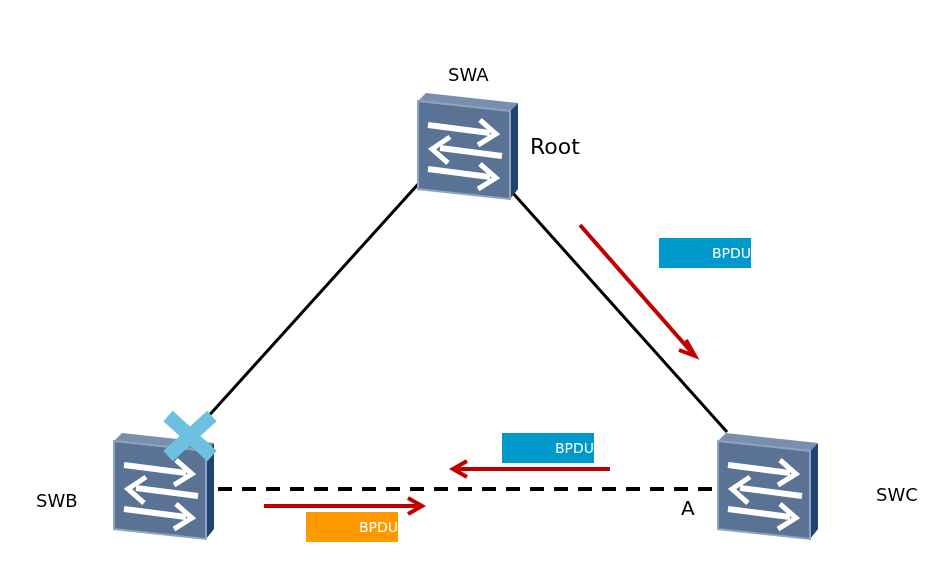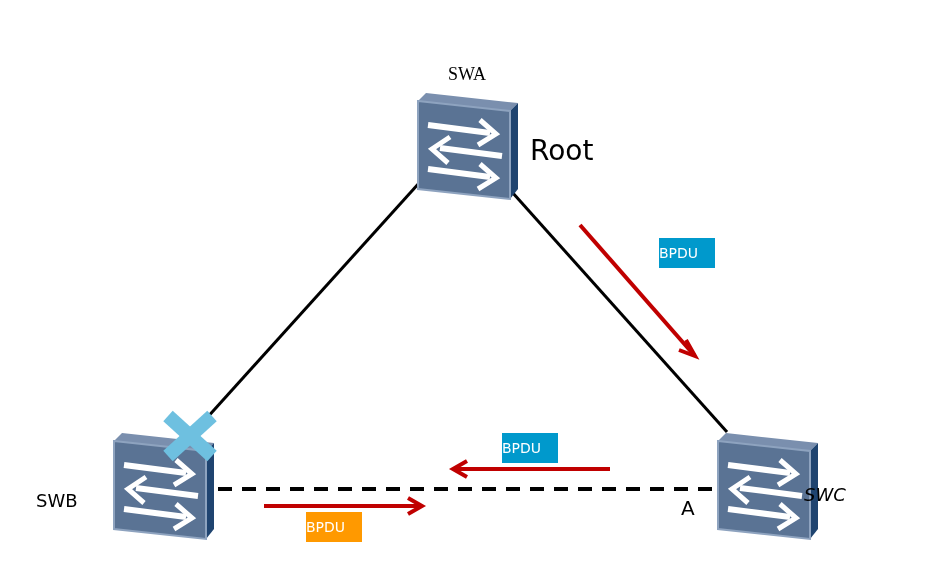--- a/index.html
+++ b/index.html
@@ -1,22 +1,22 @@
 <!DOCTYPE html>
 <html><head>
 <meta charset="utf-8">
 <style>
   html, body { margin: 0; padding: 0; background: #ffffff; }
   body { width: 929px; height: 566px; position: relative; overflow: hidden;
          font-family: "DejaVu Sans", sans-serif; }
   svg.diagram { position: absolute; left: 0; top: 0; }
   .label { position: absolute; color: #000; font-size: 18px; white-space: nowrap; }
-  .root-label { font-size: 28px; }
-  .badge { position: absolute; color: #fff; font-size: 14px; text-align: left;
-           line-height: 30px; height: 30px; width: 56px; }
+  .root-label { font-size: 22px; }
+  .badge { position: absolute; color: #fff; font-size: 14px; text-align: right;
+           line-height: 30px; height: 30px; width: 92px; }
   .badge.blue { background: #0099cc; }
   .badge.orange { background: #ff9900; }
 </style>
 </head>
 <body>
 
 <svg class="diagram" width="929" height="566" viewBox="0 0 929 566">
   <defs>
     <g id="switch-shape">
 
@@ -63,21 +63,21 @@
   <g stroke="#c00000" stroke-width="4" fill="none">
     <line x1="610" y1="469" x2="455" y2="469"></line>
     <path d="M467,461 L453,469 L467,477"></path>
   </g>
   <g stroke="#c00000" stroke-width="4" fill="none">
     <line x1="264" y1="506" x2="420" y2="506"></line>
     <path d="M408,498 L422,506 L408,514"></path>
   </g>
 </svg>
 
-<div class="label" style="left:448px; top:64px;font-family:Liberation Serif, serif;">SWA</div>
+<div class="label" style="left:448px; top:64px;">SWA</div>
 <div class="label root-label" style="left:530px; top:134px;">Root</div>
 <div class="label" style="left:36px; top:490px;">SWB</div>
-<div class="label" style="left:804px; top:484px;font-style:italic;">SWC</div>
+<div class="label" style="left:876px; top:484px;">SWC</div>
 <div class="label" style="left:681px; top:496px; font-size:20px;">A</div>
 
 <div class="badge blue" style="left:659px; top:238px;">BPDU</div>
 <div class="badge blue" style="left:502px; top:433px;">BPDU</div>
 <div class="badge orange" style="left:306px; top:512px;">BPDU</div>
 
 </body></html>

